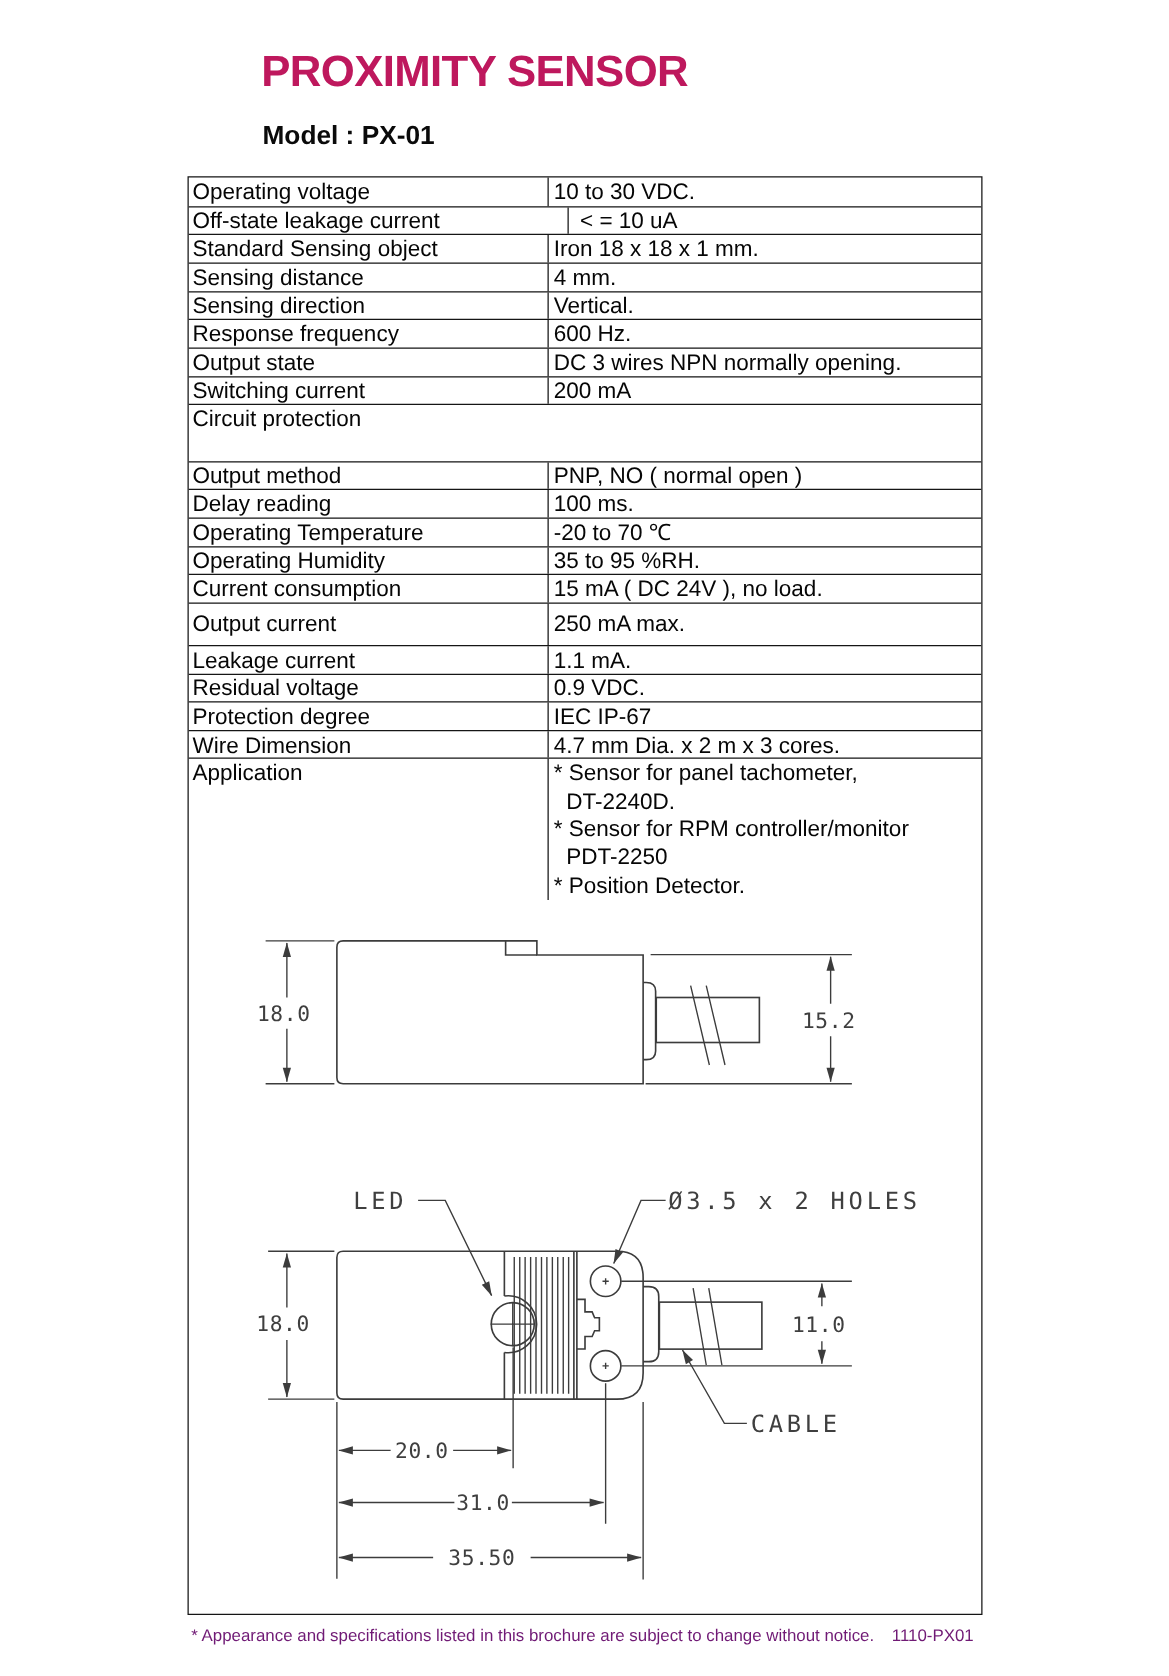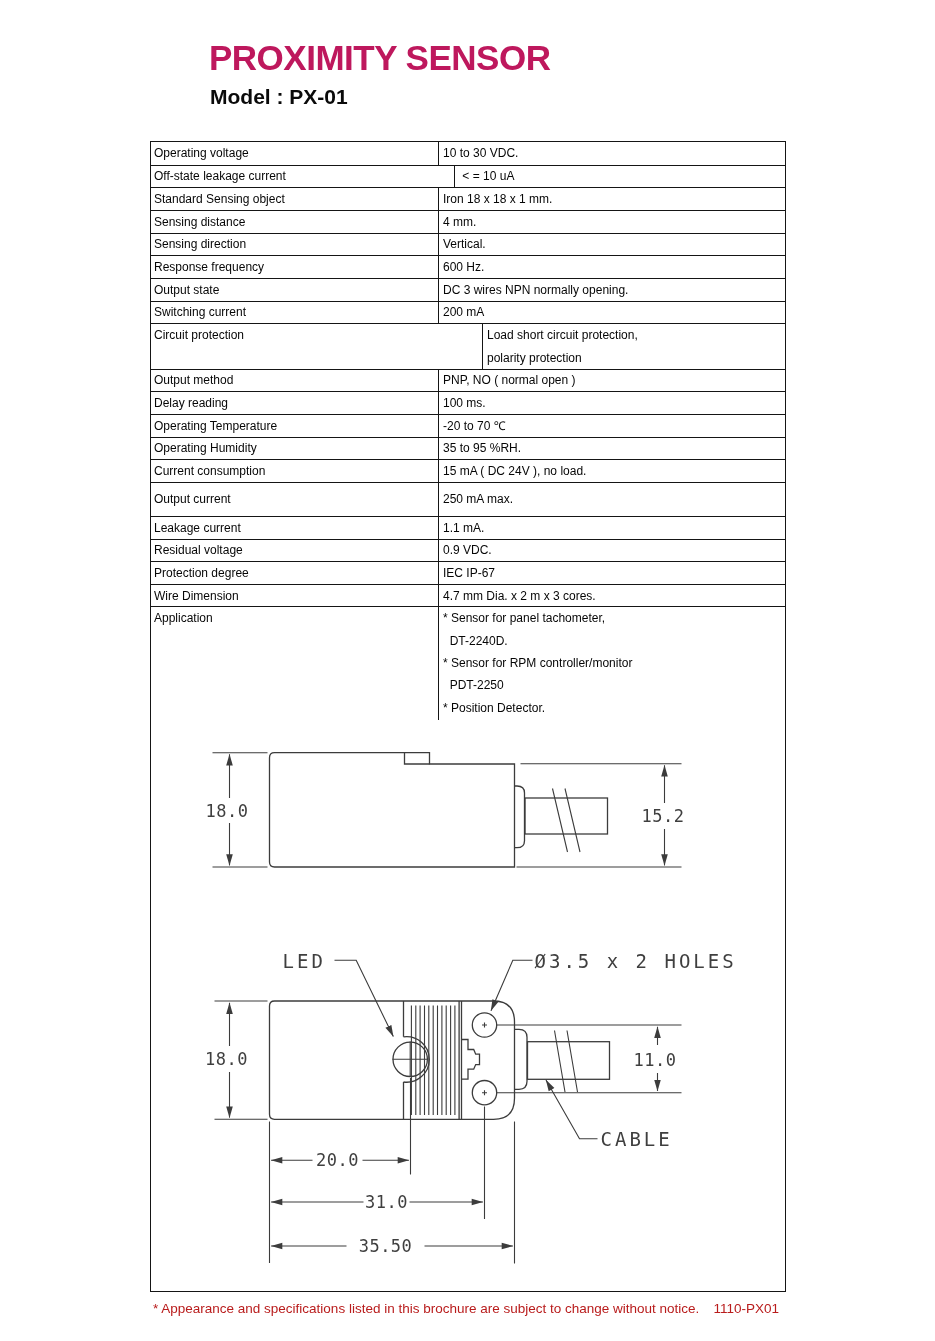--- a/index.html
+++ b/index.html
@@ -5,57 +5,57 @@
   html,body{margin:0;padding:0;background:#ffffff;}
   body{
     width:935px;height:1341px;position:relative;overflow:hidden;
     font-family:"Liberation Sans",sans-serif;color:#000;
   }
   .title{
     position:absolute;left:209px;top:38px;
     font-size:35px;font-weight:700;letter-spacing:-0.5px;color:#be185d;
   }
   .model{
-    position:absolute;left:210px;top:85px;
+    position:absolute;left:210px;top:97px;
     font-size:21px;font-weight:700;color:#0a0a0a;
   }
   .doc-box{
     position:absolute;left:150px;top:141px;width:636px;height:1151px;
     border:1.5px solid #151515;box-sizing:border-box;
   }
   .spec-table{width:100%;}
   .spec-row{
     display:grid;grid-template-columns:287px 1fr;
     box-sizing:border-box;border-top:1.4px solid #151515;
   }
   .spec-row:first-child{border-top:none;}
   .spec-cell{
     box-sizing:border-box;display:flex;align-items:center;
-    font-size:12px;line-height:22.3px;white-space:pre-wrap;
+    font-size:18px;line-height:22.3px;white-space:pre-wrap;
     overflow:hidden;color:#060606;
   }
   .spec-cell.label{padding-left:3px;}
   .spec-cell.value{border-left:1.4px solid #151515;padding-left:4px;}
   .spec-row.multi .spec-cell{align-items:flex-start;padding-top:0px;}
   .drawing-area{position:absolute;left:0;top:566px;width:633px;height:582px;}
   svg{display:block;}
   .cad-line{stroke:#3c3c3c;stroke-width:1.3;fill:none;}
   .cad-thin{stroke:#3c3c3c;stroke-width:1.1;fill:none;}
   .cad-text{
     font-family:"DejaVu Sans Mono",monospace;fill:#3f3f3f;
     font-size:17px;letter-spacing:0.5px;
   }
   .cad-label{
     font-family:"DejaVu Sans Mono",monospace;fill:#3f3f3f;
     font-size:19px;letter-spacing:3px;
   }
   .footer{
     position:absolute;left:153px;top:1301px;width:626px;
     display:flex;justify-content:space-between;align-items:baseline;
-    font-size:13.5px;color:#b91c1c;
+    font-size:13.5px;color:#701a75;
   }
 </style>
 </head>
 <body>
 
 <div class="title">PROXIMITY SENSOR</div>
 <div class="model">Model : PX-01</div>
 
 <div class="doc-box">
   <div class="spec-table">
@@ -86,22 +86,20 @@
       <div class="spec-row" style="height: 22.66px;">
         <div class="spec-cell label">Output state</div>
         <div class="spec-cell value">DC 3 wires NPN normally opening.</div>
       </div>
       <div class="spec-row" style="height: 22.66px;">
         <div class="spec-cell label">Switching current</div>
         <div class="spec-cell value">200 mA</div>
       </div>
       <div class="spec-row multi" style="height: 45.32px; gap: 44px;">
         <div class="spec-cell label">Circuit protection</div>
-        <div class="spec-cell value">Load short circuit protection,
-polarity protection</div>
       </div>
       <div class="spec-row" style="height: 22.66px;">
         <div class="spec-cell label">Output method</div>
         <div class="spec-cell value">PNP, NO ( normal open )</div>
       </div>
       <div class="spec-row" style="height: 22.66px;">
         <div class="spec-cell label">Delay reading</div>
         <div class="spec-cell value">100 ms.</div>
       </div>
       <div class="spec-row" style="height: 22.66px;">

